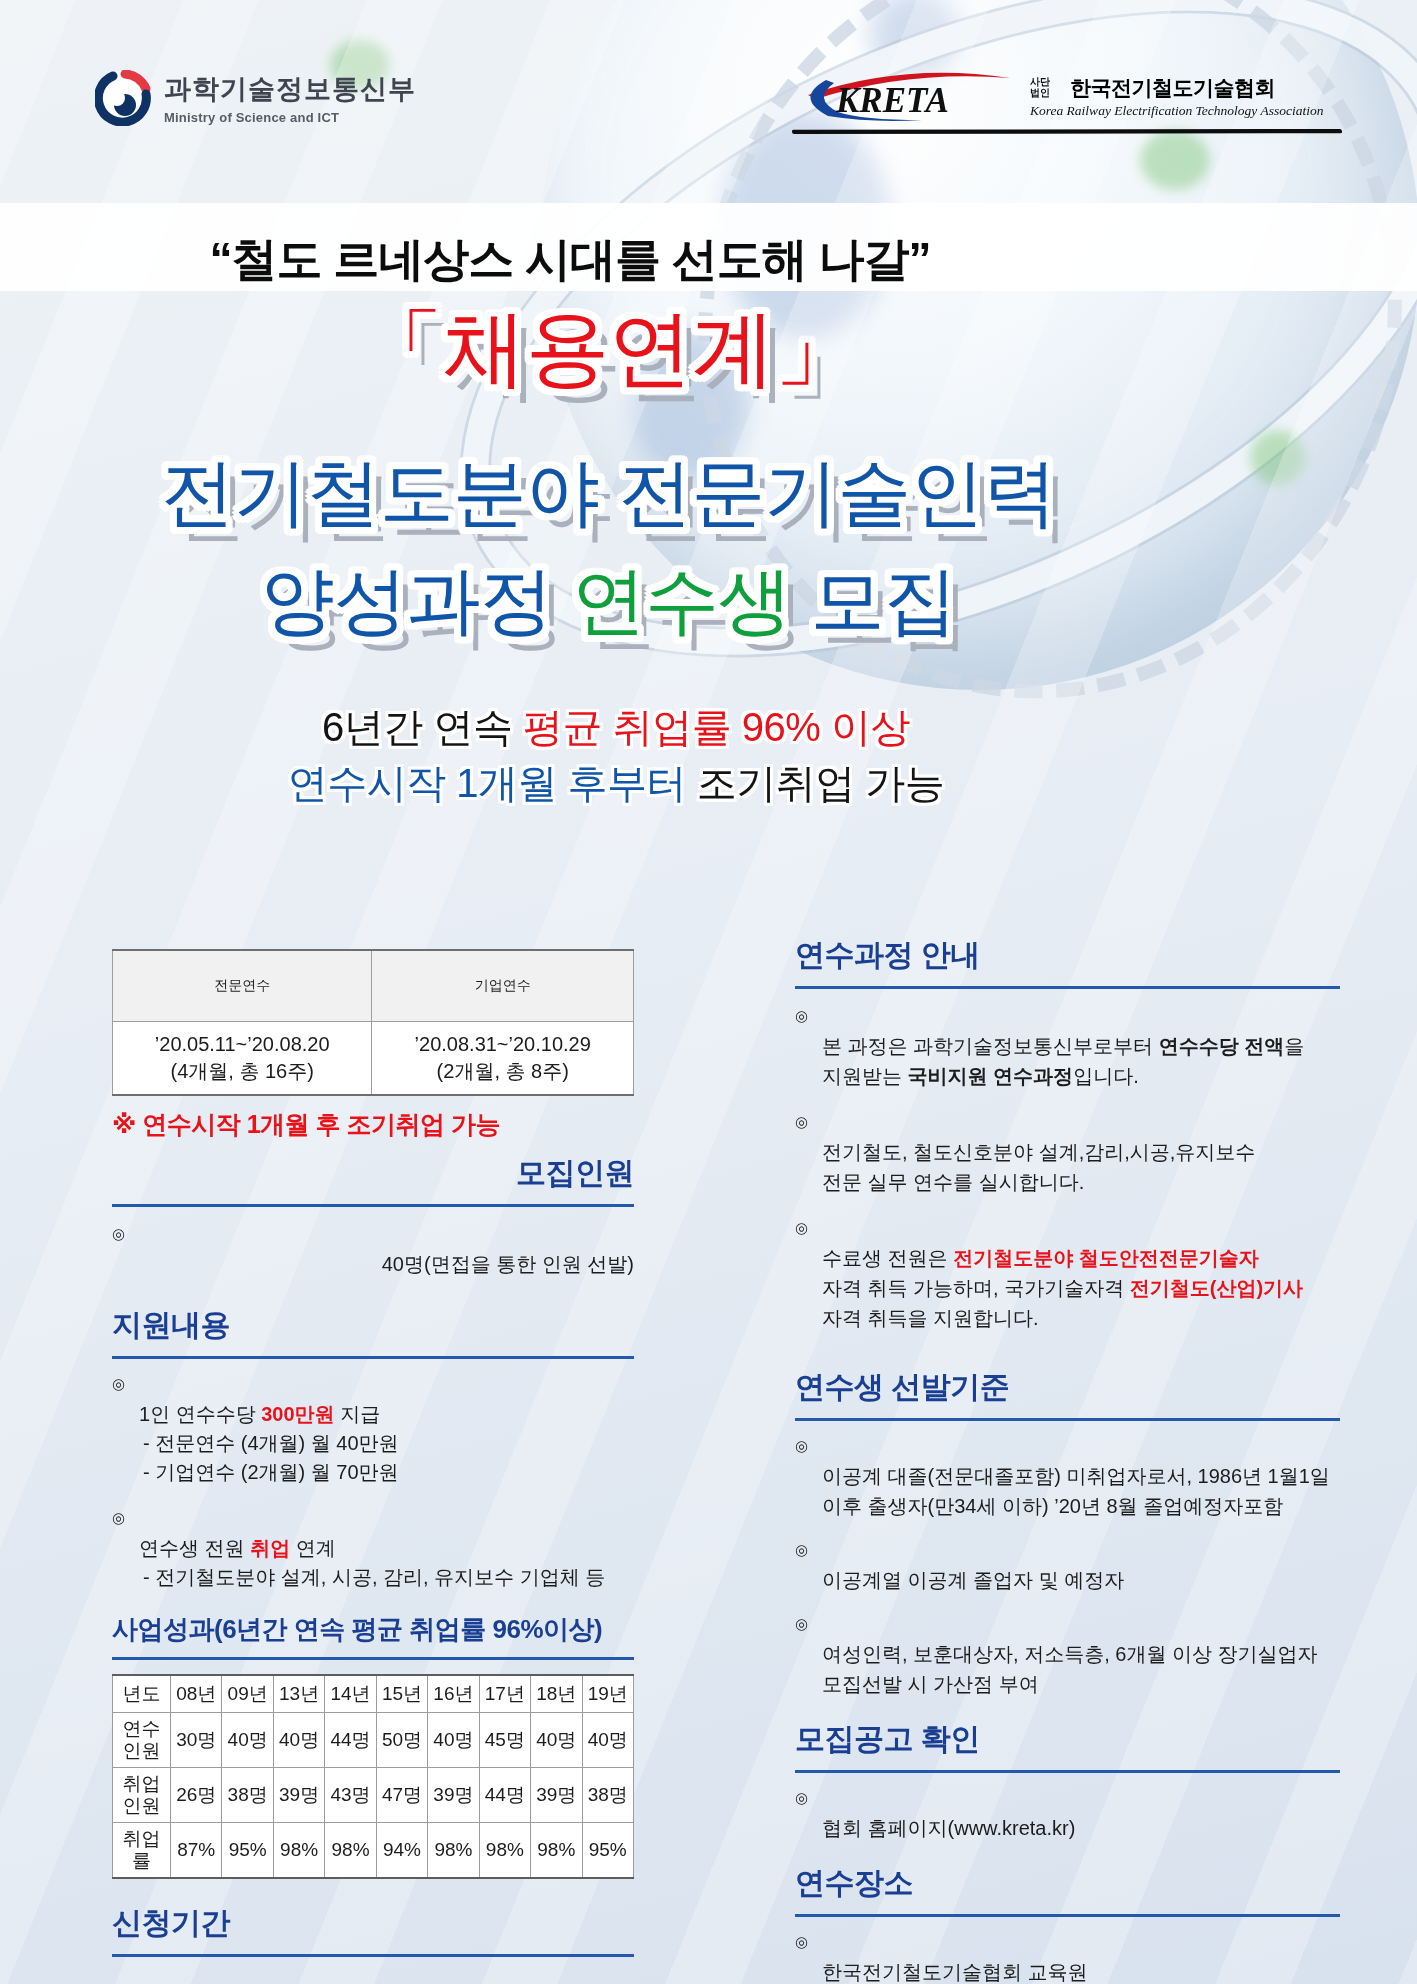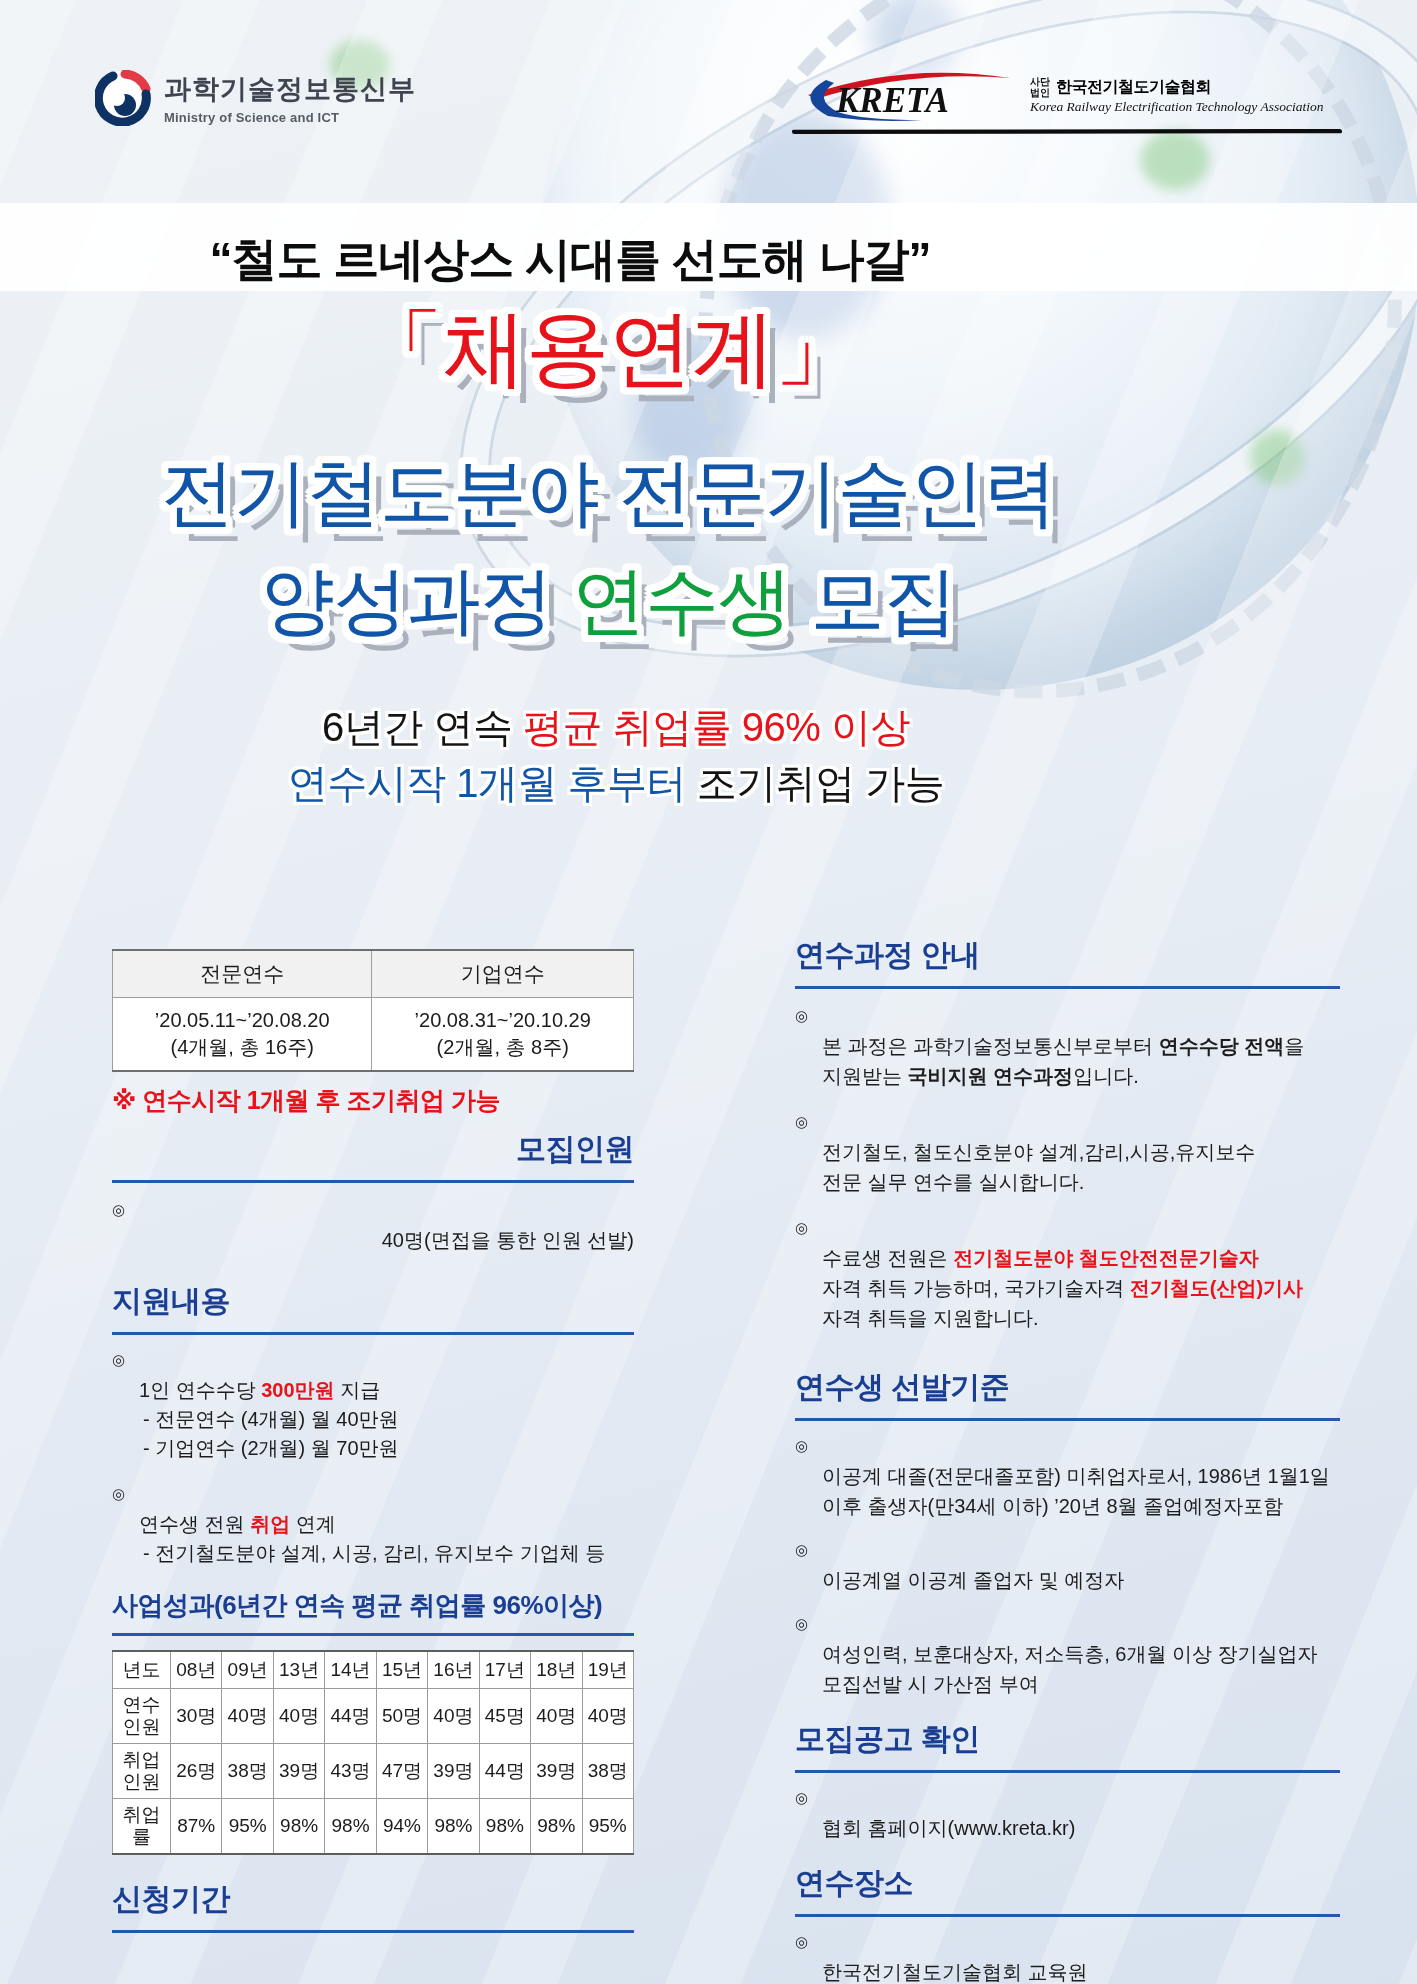--- a/index.html
+++ b/index.html
@@ -28,21 +28,21 @@
 
   
   .ministry { position:absolute; left:95px; top:70px; display:flex; align-items:center; gap:13px; z-index:3; }
   .m-ko { font-size:27px; font-weight:700; color:#3e4450; letter-spacing:1px; }
   .m-en { font-size:13px; color:#565c66; margin-top:3px; letter-spacing:.2px; font-weight:700; }
   .kreta { position:absolute; left:792px; top:68px; width:550px; z-index:3; display:flex; align-items:center; gap:10px; padding-bottom:10px; }
   .kr-bar { position:absolute; left:0; right:0; bottom:0; height:5px; background:#0d0d0d; border-radius:3px;
             clip-path:polygon(0 15%, 100% 0, 100% 85%, 0 100%); }
   .kr-row { display:flex; align-items:center; gap:6px; }
   .kr-org { font-size:10px; line-height:10.5px; font-weight:700; color:#111; white-space:pre-line; }
-  .kr-ko { font-size:16px; font-weight:700; color:#000; letter-spacing:-0.5px; }
+  .kr-ko { font-size:21px; font-weight:700; color:#000; letter-spacing:-0.5px;margin-left:14px; }
   .kr-en { font-size:13.5px; font-style:italic; font-family:"Liberation Serif","DejaVu Serif",serif; color:#111; margin-top:1px; }
 
   
   .quote { position:absolute; left:0; top:203px; width:100%; height:88px; background:rgba(255,255,255,.93);
            z-index:2; display:flex; align-items:flex-end; justify-content:center;padding-left:7px; }
   .quote span { transform:translateX(-142px); white-space:nowrap; font-size:46px; font-weight:700; color:#0c0c0c; letter-spacing:-1px; }
   .hero-center { position:absolute; left:16px; width:1185px; text-align:center; white-space:nowrap; font-weight:400; z-index:2; letter-spacing:-1px; }
   .outline-big { text-shadow:
       -6px -6px 0 #fff, 0 -7px 0 #fff, 6px -6px 0 #fff, -7px 0 0 #fff, 7px 0 0 #fff,
       -6px 6px 0 #fff, 0 7px 0 #fff, 6px 6px 0 #fff,
@@ -69,21 +69,21 @@
   .b { font-weight:700; }
   .rb { color:#e8121a; font-weight:700; }
   .note { margin-top:12px; font-size:25px; font-weight:700; color:#e8121a; letter-spacing:-0.5px; }
   .mt10{margin-top:10px;} .mt12{margin-top:12px;} .mt14{margin-top:14px;} .mt16{margin-top:16px;}
   #sec-recruit{margin-top:12px;text-align:right;} #sec-support{margin-top:26px;} #sec-perf{margin-top:20px;} #sec-apply{margin-top:24px;}
   #sec-criteria{margin-top:34px;} #sec-notice{margin-top:20px;} #sec-place{margin-top:20px;}
 
   
   .ptable { width:100%; border-collapse:collapse; margin-top:14px; background:#fff;
             border-top:2px solid #6e6e6e; border-bottom:2px solid #6e6e6e; }
-  .ptable th { background:#f1f1f1; font-size:21px; font-weight:400; padding:9px 4px; border:1px solid #9e9e9e; color:#1c1c1c; }
+  .ptable th { background:#f1f1f1; font-size:14px; font-weight:400; padding:26px 4px; border:1px solid #9e9e9e; color:#1c1c1c; }
   .ptable td { font-size:20px; line-height:27px; padding:9px 4px; text-align:center; border:1px solid #9e9e9e;
                white-space:pre-line; color:#1c1c1c; }
   .perf { width:100%; border-collapse:collapse; margin-top:14px; background:#fff;
           border-top:2px solid #5d5d5d; border-bottom:2px solid #5d5d5d; }
   .perf th, .perf td { border:1px solid #9c9c9c; font-weight:400; font-size:19px; text-align:center;
                        padding:5px 1px; color:#1c1c1c; }
   .perf th.lab { white-space:pre-line; line-height:22px; width:58px; }
 </style>
 </head>
 <body>

